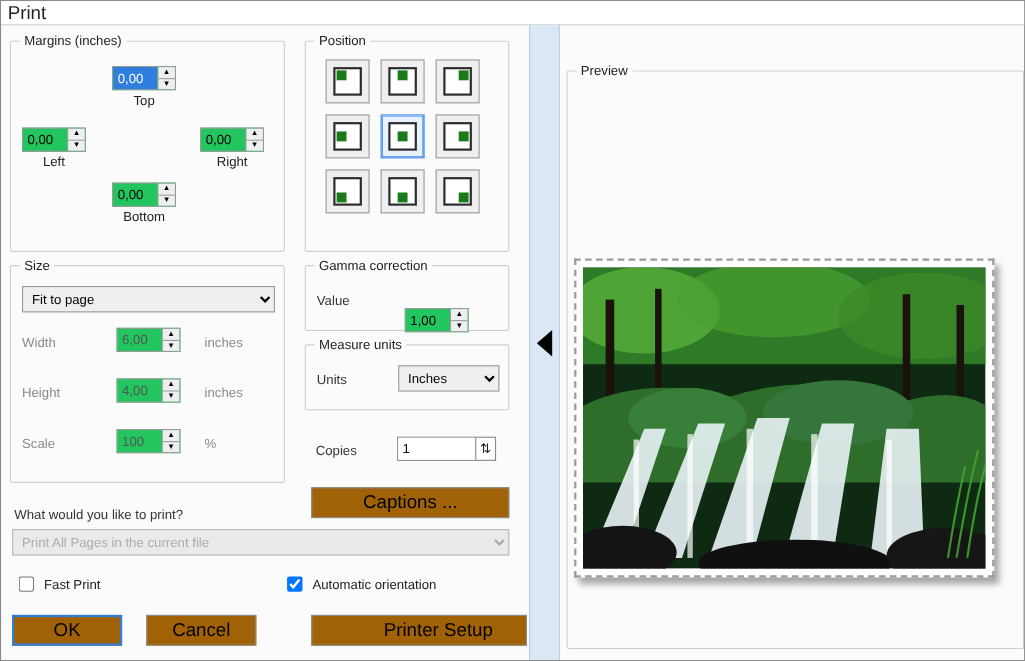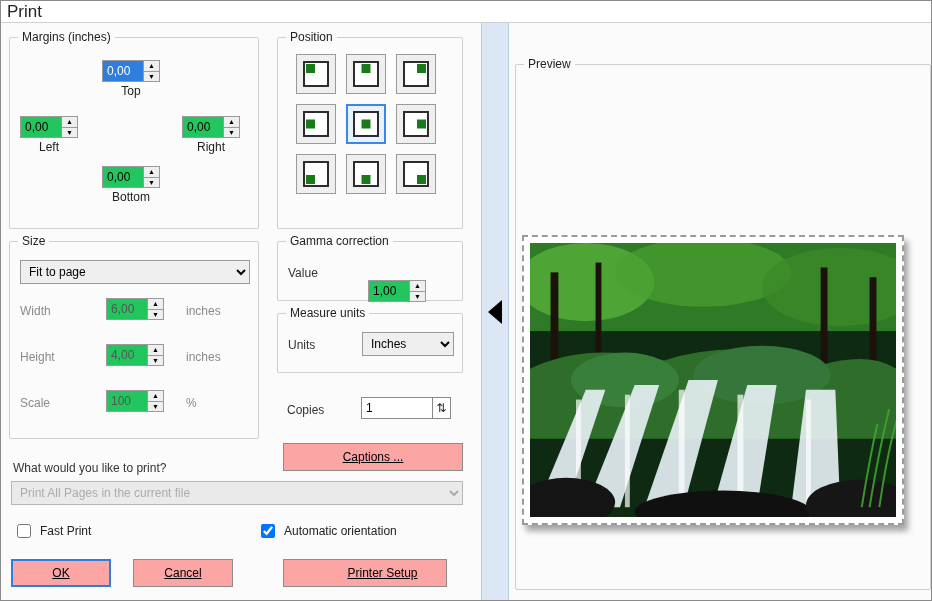--- a/index.html
+++ b/index.html
@@ -172,24 +172,23 @@
     background: #efefef;
     font-size: 12px;
     padding: 0 4px;
   }
   select:disabled { color: #8a8a8a; background: #e4e4e4; }
 
   
   .push {
     height: 28px;
     border: 1px solid #8c8c8c;
-    background: #fca5a5;
-    font-size: 12px;
+    background: #a16207;
+    font-size: 17px;
     cursor: pointer;
-    text-decoration: underline;
   }
   .push.primary { border: 2px solid #2f7ddc; }
 
   
   .chk {
     display: inline-flex;
     align-items: center;
     gap: 6px;
     font-size: 12px;
   }
@@ -431,21 +430,21 @@
         <input type="checkbox" style="">
         <span>Fast Print</span>
       </label>
       <label class="chk pos-block" style="top:498px; left:256px;">
         <input type="checkbox" checked="" style="">
         <span>Automatic orientation</span>
       </label>
 
       <button class="push primary" style="position:absolute; top:536px; left:10px; width:100px;">OK</button>
       <button class="push" style="position:absolute; top:536px; left:132px; width:100px;">Cancel</button>
-      <button class="push" style="position:absolute; top:536px; left:282px; width:164px;padding-left:41px;">Printer Setup</button>
+      <button class="push" style="position:absolute; top:536px; left:282px; width:196px;padding-left:41px;">Printer Setup</button>
     </div>
 
     <div class="splitter">
       <div class="arrow"></div>
     </div>
 
     <div class="right-pane">
       <div class="group" style="top:14px; left:6px; right:0; bottom:10px;">
         <div class="legend">Preview</div>
 

